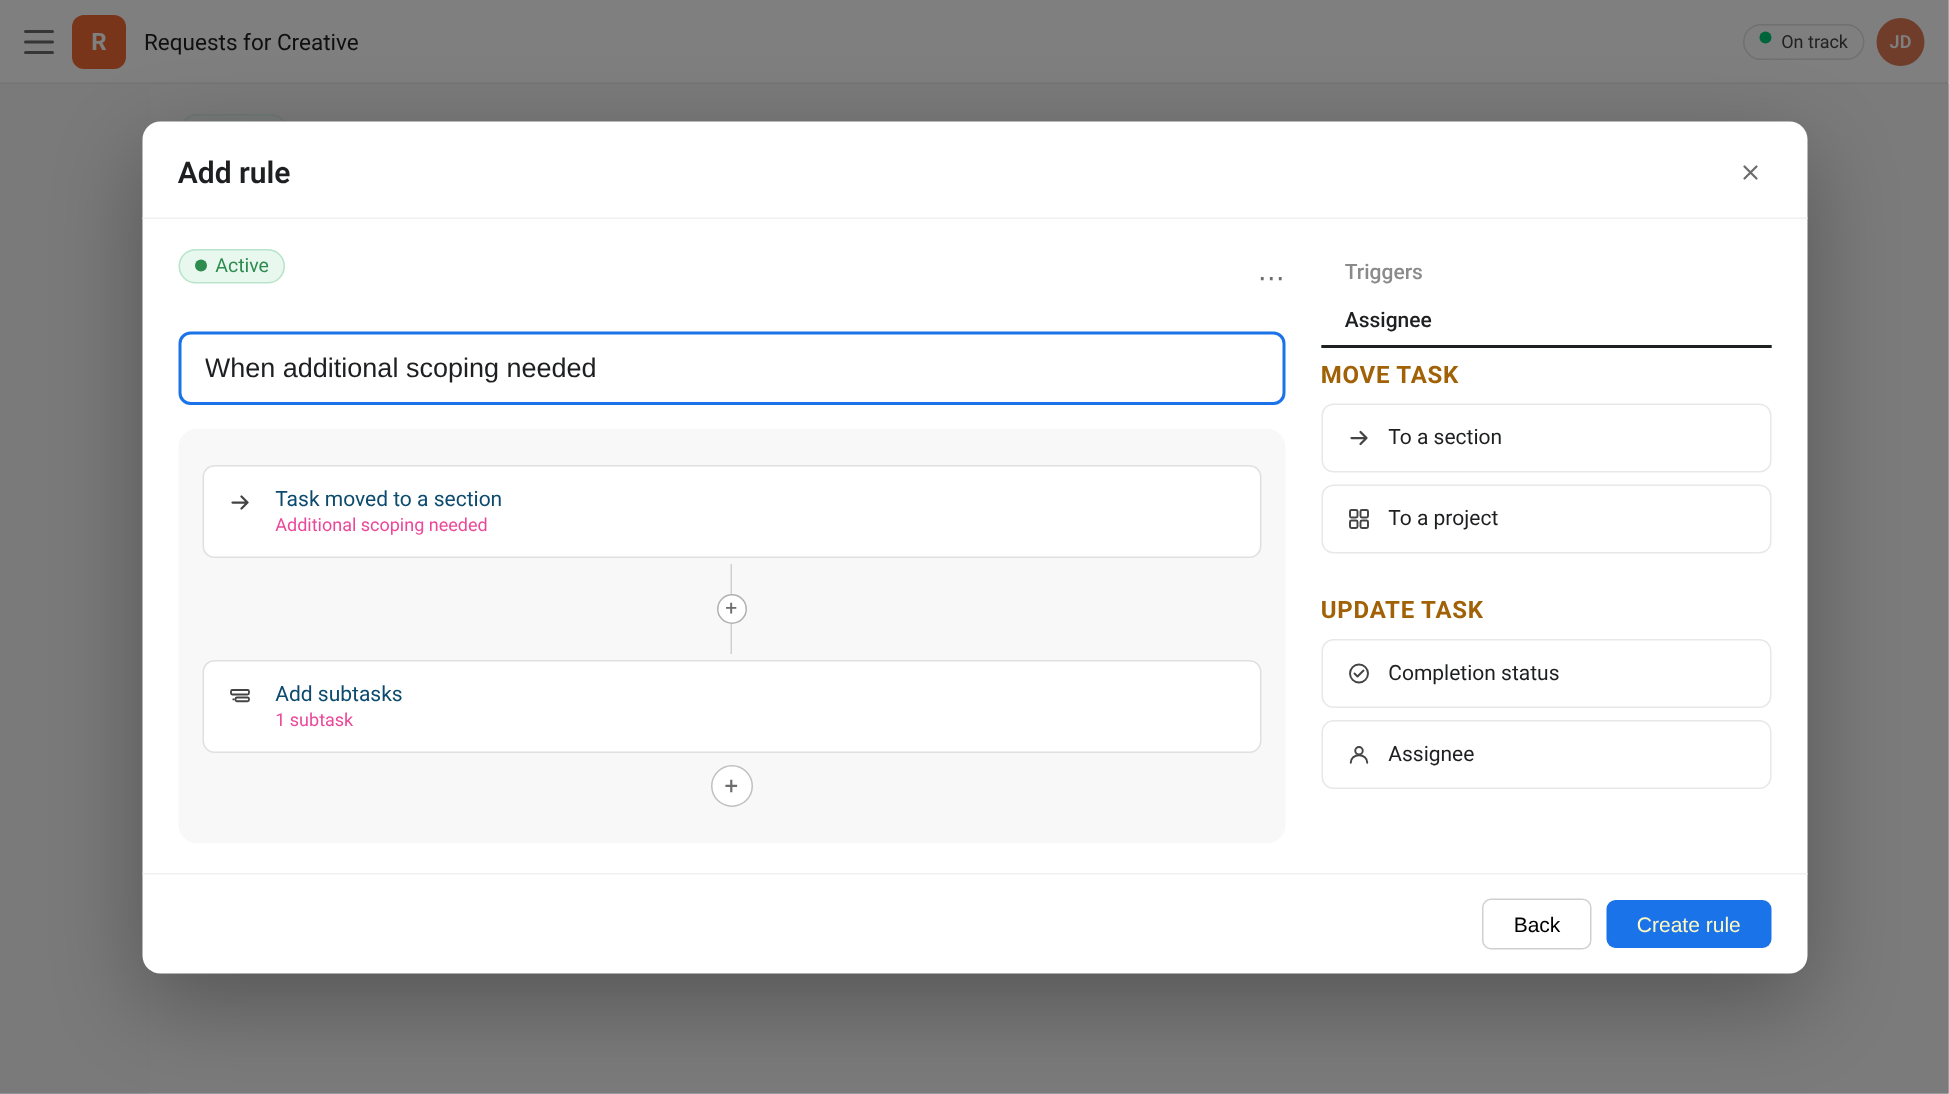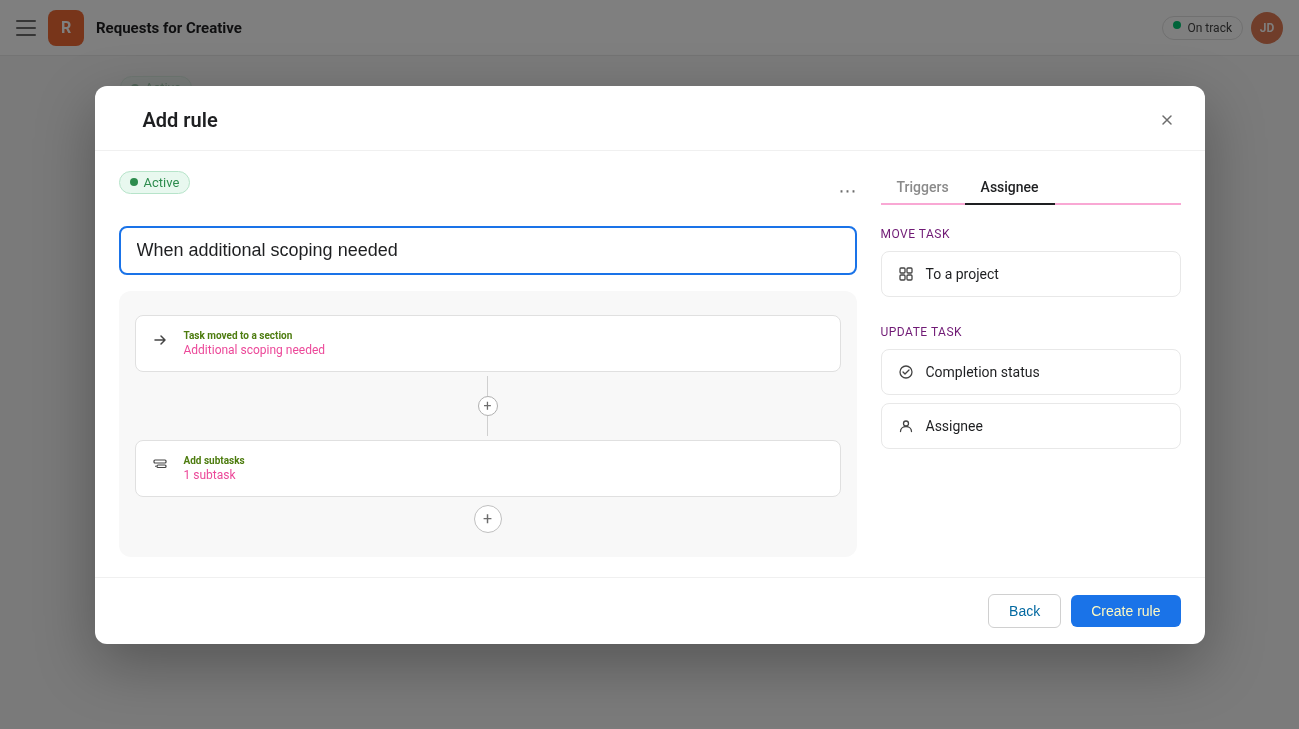--- a/index.html
+++ b/index.html
@@ -44,21 +44,21 @@
 
     .app-logo {
       width: 36px; height: 36px;
       background: #f06a35;
       border-radius: 8px;
       display: flex; align-items: center; justify-content: center;
       color: white; font-weight: bold; font-size: 16px;
     }
 
     .app-title {
-      font-size: 15px; font-weight: 700; color: #1e1f21;
+      font-size: 15px; font-weight: 400; color: #1e1f21;
     }
 
     .header-right {
       margin-left: auto;
       display: flex; align-items: center; gap: 8px;
     }
 
     .status-badge {
       display: flex; align-items: flex-start; gap: 6px;
       padding: 4px 10px;
@@ -126,21 +126,21 @@
 
     .modal-header {
       display: flex;
       align-items: center;
       justify-content: space-between;
       padding: 20px 24px 16px;
       border-bottom: 1px solid #f0f0f0;
     }
 
     .modal-title {
-      font-size: 20px; font-weight: 600; color: #1e1f21; margin-left: 24px;
+      font-size: 20px; font-weight: 600; color: #1e1f21;
     }
 
     .close-btn {
       width: 28px; height: 28px;
       border: none; background: none;
       cursor: pointer;
       display: flex; align-items: center; justify-content: center;
       border-radius: 4px;
       color: #6d6d6d;
       font-size: 18px;
@@ -207,21 +207,21 @@
       color: #6d6d6d;
       font-size: 14px;
       flex-shrink: 0;
     }
 
     .rule-card-content {
       flex: 1;
     }
 
     .rule-card-title {
-      font-size: 10px; font-weight: 700; color: #4d7c0f;
+      font-size: 14px; font-weight: 400; color: #0c4a6e;
     }
 
     .rule-card-subtitle {
       font-size: 12px; color: #ec4899; margin-top: 2px;
     }
 
     .connector {
       display: flex;
       flex-direction: column;
       align-items: center;
@@ -257,41 +257,42 @@
 
     
     .actions-panel {
       width: 300px;
       display: flex;
       flex-direction: column;
     }
 
     .panel-tabs {
       display: flex;
-      border-bottom: 2px solid #f9a8d4;
-      margin-bottom: 22px;
+      border-bottom: 2px solid #15803d;
+      margin-bottom: 8px;
+      flex-direction: column;
     }
 
     .panel-tab {
       padding: 8px 16px;
       font-size: 14px;
       font-weight: 500;
       color: #8a8a8a;
       cursor: pointer;
       border-bottom: 2px solid transparent;
       margin-bottom: -2px;
     }
 
     .panel-tab.active {
       color: #1e1f21;
       border-bottom-color: #1e1f21;
     }
 
     .panel-section-title {
-      font-size: 12px; font-weight: 400; color: #701a75;
+      font-size: 16px; font-weight: 700; color: #a16207;
       text-transform: uppercase; letter-spacing: 0.5px;
       margin-bottom: 10px;
     }
 
     .action-item {
       display: flex;
       align-items: center;
       gap: 10px;
       padding: 12px 14px;
       border: 1px solid #e8e8e8;
@@ -325,21 +326,21 @@
       gap: 10px;
       padding: 16px 24px;
       border-top: 1px solid #f0f0f0;
     }
 
     .btn-back {
       padding: 8px 20px;
       border: 1px solid #d0d0d0;
       border-radius: 6px;
       background: #fff;
-      font-size: 14px; color: #0369a1;
+      font-size: 14px; color: #000000;
       cursor: pointer;
       font-weight: 500;
     }
 
     .btn-create {
       padding: 8px 20px;
       border: none;
       border-radius: 6px;
       background: #1a73e8;
       font-size: 14px; color: #fef9c3;
@@ -463,20 +464,28 @@
     <div class="actions-panel">
 
       <div class="panel-tabs">
         <div class="panel-tab">Triggers</div>
         <div class="panel-tab active">Assignee</div>
       </div>
 
       <div class="panel-section">
         <div class="panel-section-title">Move task</div>
 
+        <div class="action-item">
+          <div class="action-item-icon">
+            <svg width="16" height="16" viewBox="0 0 16 16" fill="none">
+              <path d="M3 8h10M9 4l4 4-4 4" stroke="#444" stroke-width="1.5" stroke-linecap="round" stroke-linejoin="round"></path>
+            </svg>
+          </div>
+          <span class="action-item-label">To a section</span>
+        </div>
 
         <div class="action-item">
           <div class="action-item-icon">
             <svg width="16" height="16" viewBox="0 0 16 16" fill="none">
               <rect x="2" y="2" width="5" height="5" rx="1" stroke="#444" stroke-width="1.3"></rect>
               <rect x="9" y="2" width="5" height="5" rx="1" stroke="#444" stroke-width="1.3"></rect>
               <rect x="2" y="9" width="5" height="5" rx="1" stroke="#444" stroke-width="1.3"></rect>
               <rect x="9" y="9" width="5" height="5" rx="1" stroke="#444" stroke-width="1.3"></rect>
             </svg>
           </div>

